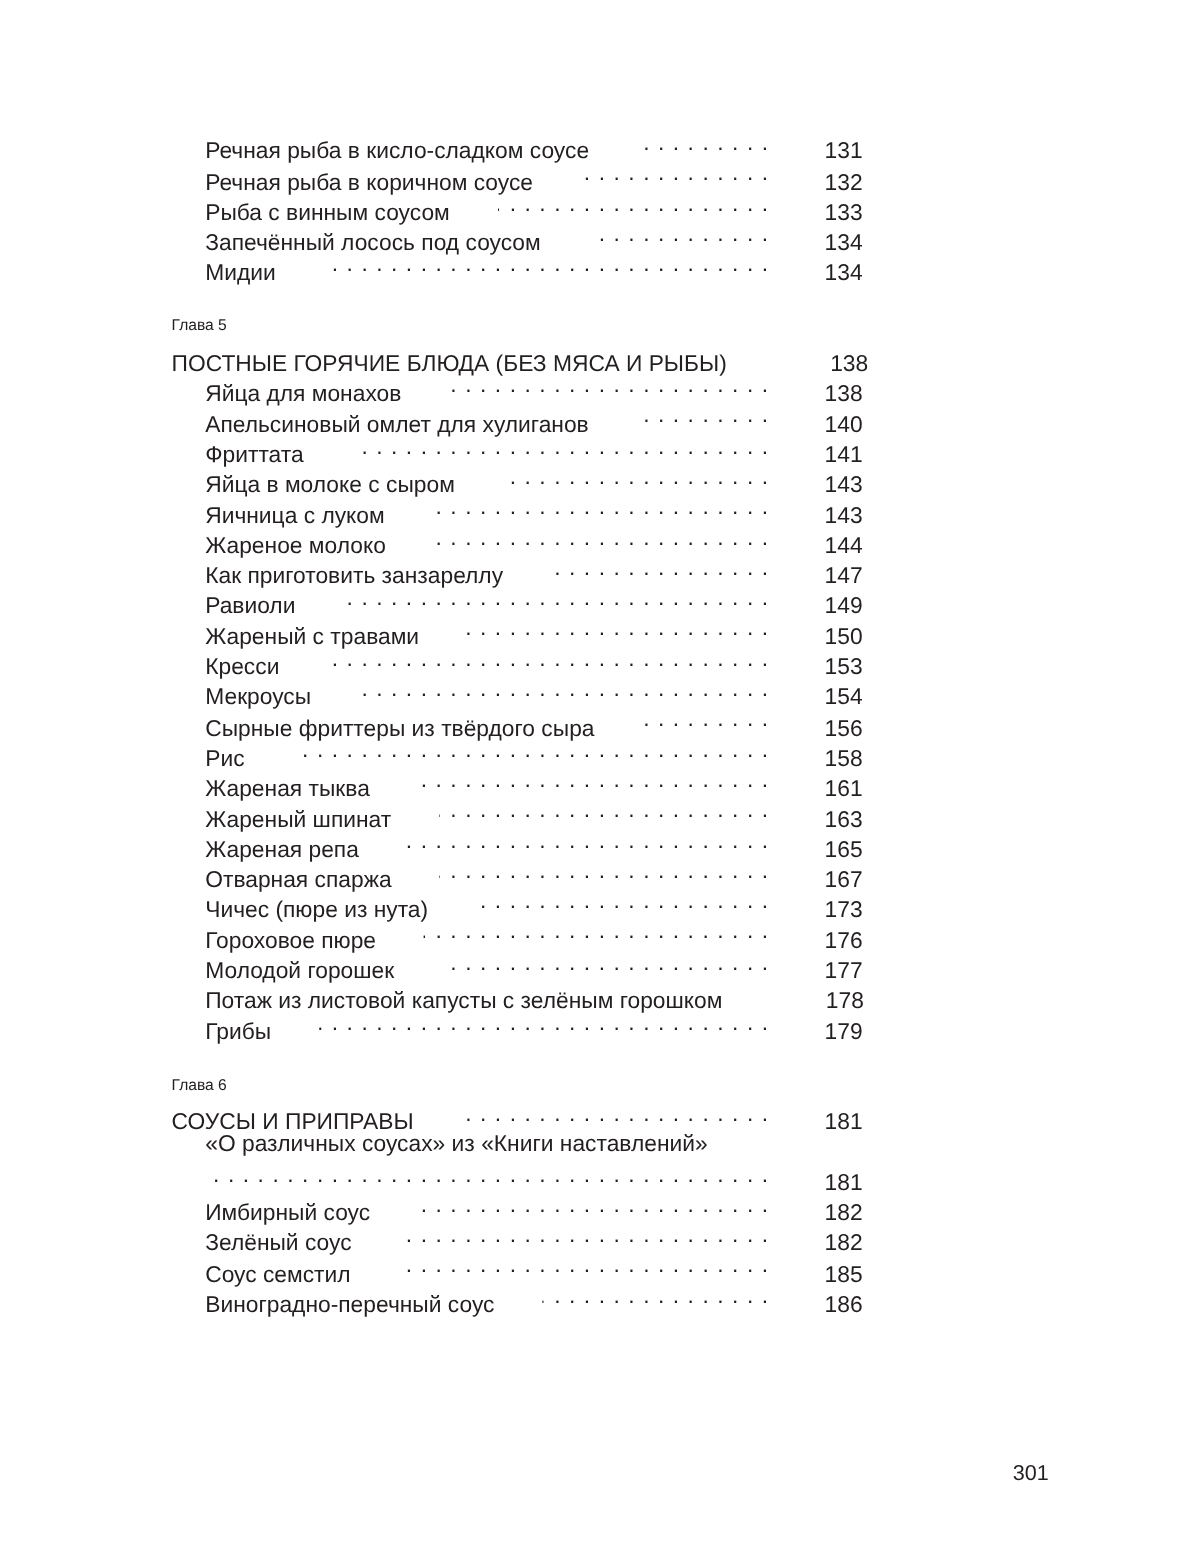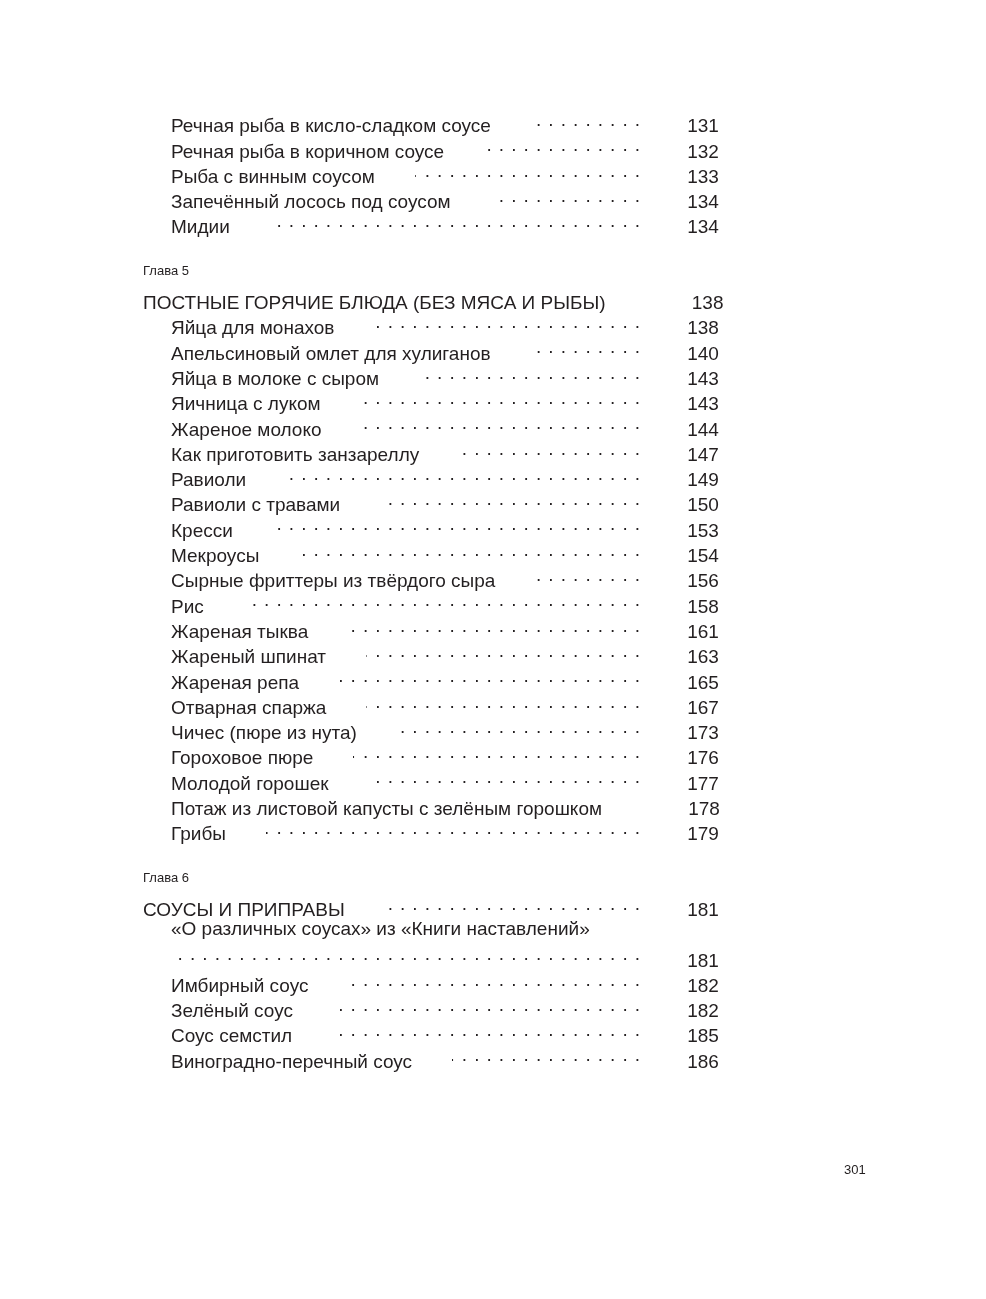--- a/index.html
+++ b/index.html
@@ -18,21 +18,21 @@
     .row .leader {
       flex: 1 1 auto; overflow: hidden; position: relative; height: 25.3px;
     }
     .row .leader::before {
       content: ". . . . . . . . . . . . . . . . . . . . . . . . . . . . . . . . . . . . . . . . . . . . . . . . . . . . . . . . . . . . . . . . . . . . . . . . . .";
       position: absolute; right: 0; top: 0; white-space: nowrap; letter-spacing: 0.9px;
     }
     .row .page-num { flex: 0 0 auto; width: 40px; text-align: center; padding-left: 6px; }
     .chapter-label { height: 25.3px; line-height: 25.3px; font-size: 13px; }
     .gap { height: 25px; }
-    .folio { position: absolute; left: 844px; top: 1162px; font-size: 13px; }
+    .folio { position: absolute; left: 844px; top: 1217px; font-size: 18px; }
   </style>
 </head>
 <body>
 
 <div class="page">
 
   <div class="row indent">
       <span class="title">Речная рыба в кисло-сладком соусе</span>
       <span class="leader"></span>
       <span class="page-num">131</span>
@@ -70,20 +70,25 @@
       <span class="title">Яйца для монахов</span>
       <span class="leader"></span>
       <span class="page-num">138</span>
     </div>
   <div class="row indent">
       <span class="title">Апельсиновый омлет для хулиганов</span>
       <span class="leader"></span>
       <span class="page-num">140</span>
     </div>
   <div class="row indent">
+      <span class="title">Фриттата</span>
+      <span class="leader"></span>
+      <span class="page-num">141</span>
+    </div>
+  <div class="row indent">
       <span class="title">Яйца в молоке с сыром</span>
       <span class="leader"></span>
       <span class="page-num">143</span>
     </div>
   <div class="row indent">
       <span class="title">Яичница с луком</span>
       <span class="leader"></span>
       <span class="page-num">143</span>
     </div>
   <div class="row indent">
@@ -95,21 +100,21 @@
       <span class="title">Как приготовить занзареллу</span>
       <span class="leader"></span>
       <span class="page-num">147</span>
     </div>
   <div class="row indent">
       <span class="title">Равиоли</span>
       <span class="leader"></span>
       <span class="page-num">149</span>
     </div>
   <div class="row indent">
-      <span class="title">Равиоли с травами</span>
+      <span class="title">Жареный с травами</span>
       <span class="leader"></span>
       <span class="page-num">150</span>
     </div>
   <div class="row indent">
       <span class="title">Кресси</span>
       <span class="leader"></span>
       <span class="page-num">153</span>
     </div>
   <div class="row indent">
       <span class="title">Мекроусы</span>

